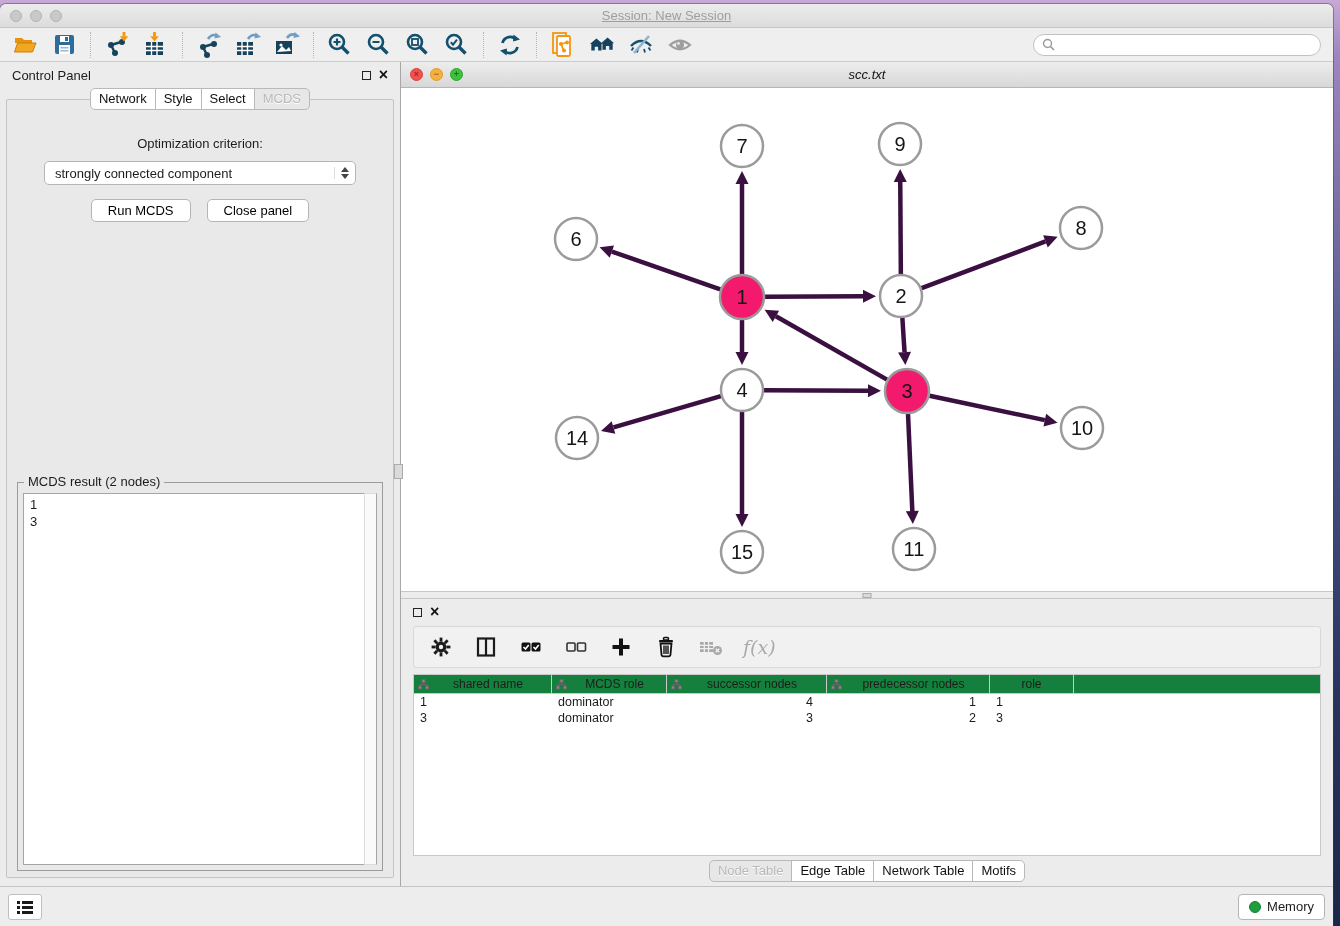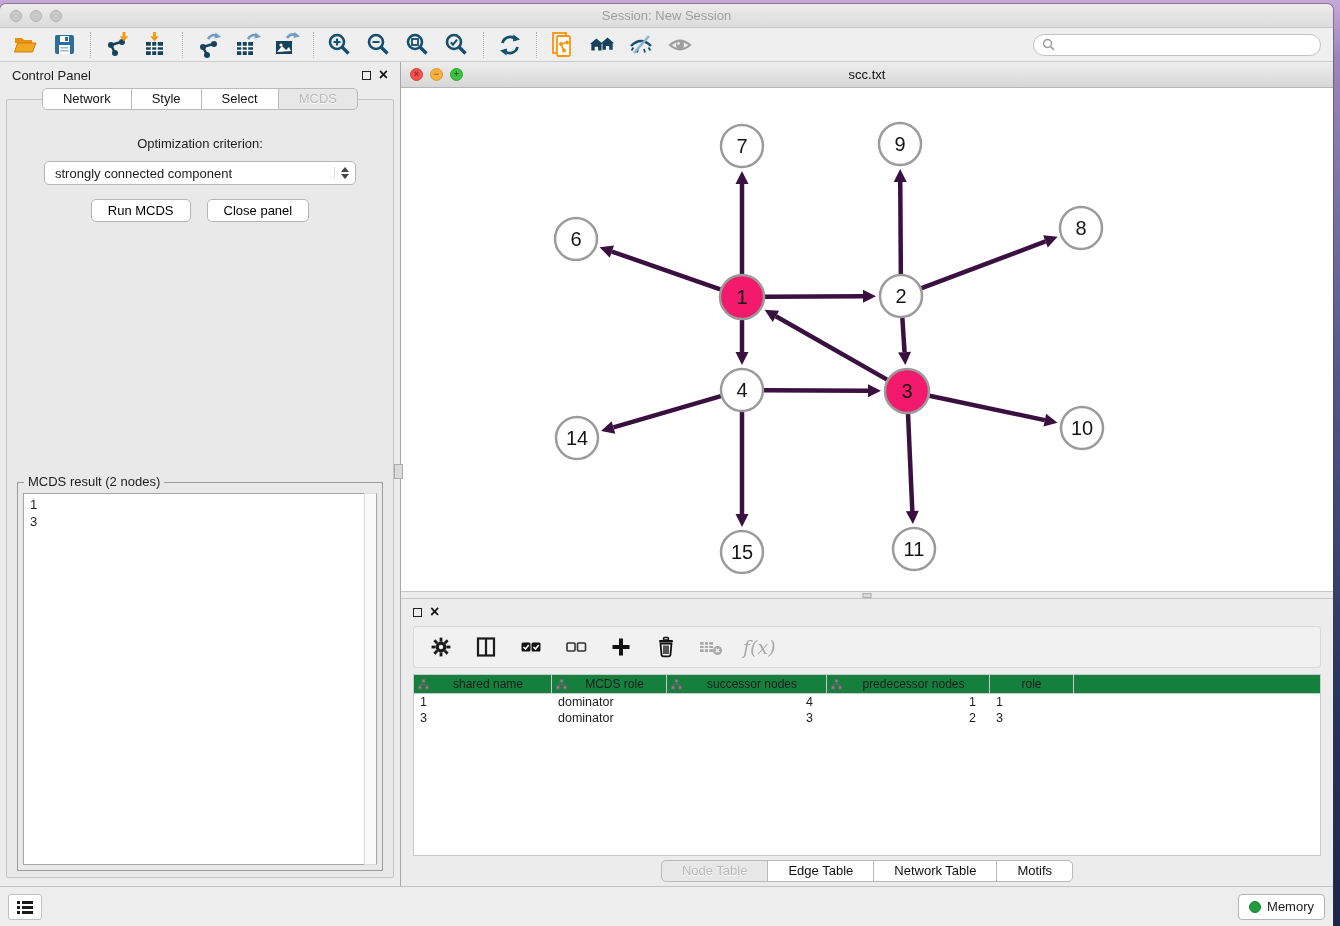--- a/index.html
+++ b/index.html
@@ -13,42 +13,42 @@
     background:#ececec; border-radius:6px 6px 0 0; box-shadow:0 0 0 1px rgba(60,60,60,.45);
     display:flex; flex-direction:column; overflow:hidden; }
 
   
   .titlebar { height:24px; flex:0 0 auto; background:linear-gradient(#ececec,#dcdcdc);
     border-bottom:1px solid #c6c6c6; border-radius:6px 6px 0 0; position:relative;
     display:flex; align-items:center; }
   .tl-group { position:absolute; left:10px; top:6px; display:flex; gap:8px; }
   .tl { width:12px; height:12px; border-radius:50%; background:#c9c9c9; border:1px solid #b3b3b3;
     display:flex; align-items:center; justify-content:center; font-size:9px; line-height:1; color:rgba(0,0,0,.5); }
-  .win-title { flex:1; text-align:center; color:#9e9e9e; }
+  .win-title { flex:1; text-align:center; color:#9e9e9e;text-decoration:underline; }
 
   
   .toolbar { height:34px; flex:0 0 auto; background:#efefef; border-bottom:1px solid #cccccc;
     display:flex; align-items:center; padding:0 12px; gap:13px; }
   .tbtn { width:26px; height:26px; display:flex; align-items:center; justify-content:center; }
   .tsep { width:0; height:26px; border-left:1px dotted #b5b5b5; }
   .searchbox { margin-left:auto; width:288px; height:22px; background:#fff; border:1px solid #c2c2c2;
     border-radius:12px; display:flex; align-items:center; padding:0 8px; gap:5px; }
   .searchbox input { border:none; outline:none; flex:1; font-size:12px; background:transparent; }
 
   
   .main { flex:1; display:flex; min-height:0; position:relative; }
 
   
   .control-panel { width:400px; flex:0 0 auto; display:flex; flex-direction:column; background:#ececec; }
   .panel-head { height:26px; flex:0 0 auto; display:flex; align-items:center; padding:0 12px; gap:8px; }
   .panel-head .ph-title { flex:1; }
   .ic-float { width:9px; height:9px; border:1.5px solid #222; display:inline-block; }
   .ic-close { font-weight:bold; font-size:16px; line-height:12px; color:#111; }
   .seg-tabs { height:22px; display:flex; justify-content:center; position:relative; z-index:2; margin-bottom:-11px; }
-  .seg-tab { padding:2px 20px 3px; background:#fff; border:1px solid #b9b9b9; margin-left:-1px;
+  .seg-tab { padding:2px 8px 3px; background:#fff; border:1px solid #b9b9b9; margin-left:-1px;
     font-size:13px; line-height:16px; color:#111; }
   .seg-tab:first-child { border-radius:5px 0 0 5px; margin-left:0; }
   .seg-tab:last-child { border-radius:0 5px 5px 0; }
   .seg-tab.active { background:#e7e7e7; color:#b9b9b9; text-shadow:0 1px 0 #fff; }
   .cp-content { flex:1; margin:0 6px 8px; background:#e9e9e9; border:1px solid #c3c3c3; border-radius:2px;
     position:relative; padding-top:28px; text-align:center; }
   .opt-label { margin-top:8px; }
   .select { width:312px; height:24px; margin:10px auto 0; background:#fff; border:1px solid #b5b5b5;
     border-radius:5px; display:flex; align-items:center; padding:0 6px 0 10px; text-align:left; }
   .select .sel-value { flex:1; }
@@ -74,21 +74,21 @@
 
   .net-frame { height:529px; flex:0 0 auto; display:flex; flex-direction:column; }
   .net-titlebar { height:26px; background:linear-gradient(#ededed,#d7d7d7); border-bottom:1px solid #b5b5b5;
     position:relative; display:flex; align-items:center; }
   .net-tl { position:absolute; left:9px; top:6px; display:flex; gap:7px; }
   .ntl { width:13px; height:13px; border-radius:50%; display:flex; align-items:center; justify-content:center;
     font-size:9px; font-weight:bold; line-height:1; color:rgba(0,0,0,.45); }
   .ntl.red { background:#f4504e; border:1px solid #d8403e; }
   .ntl.yel { background:#f6b03c; border:1px solid #dd9a2c; }
   .ntl.grn { background:#3fc13f; border:1px solid #2ea32e; }
-  .net-title { flex:1; text-align:center; color:#111; }
+  .net-title { flex:1; text-align:center; color:#111;font-style:italic; }
   .net-canvas { flex:1; background:#fff; position:relative; }
   .net-canvas svg { position:absolute; inset:0; }
 
   .h-divider { height:8px; flex:0 0 auto; background:#ececec; border-top:1px solid #c6c6c6;
     border-bottom:1px solid #c6c6c6; position:relative; }
   .h-grip { position:absolute; left:50%; top:1px; width:9px; height:5px; transform:translateX(-50%);
     background:#d9d9d9; border:1px solid #adadad; }
 
   
   .table-panel { flex:1; min-height:0; display:flex; flex-direction:column; background:#ececec; }

